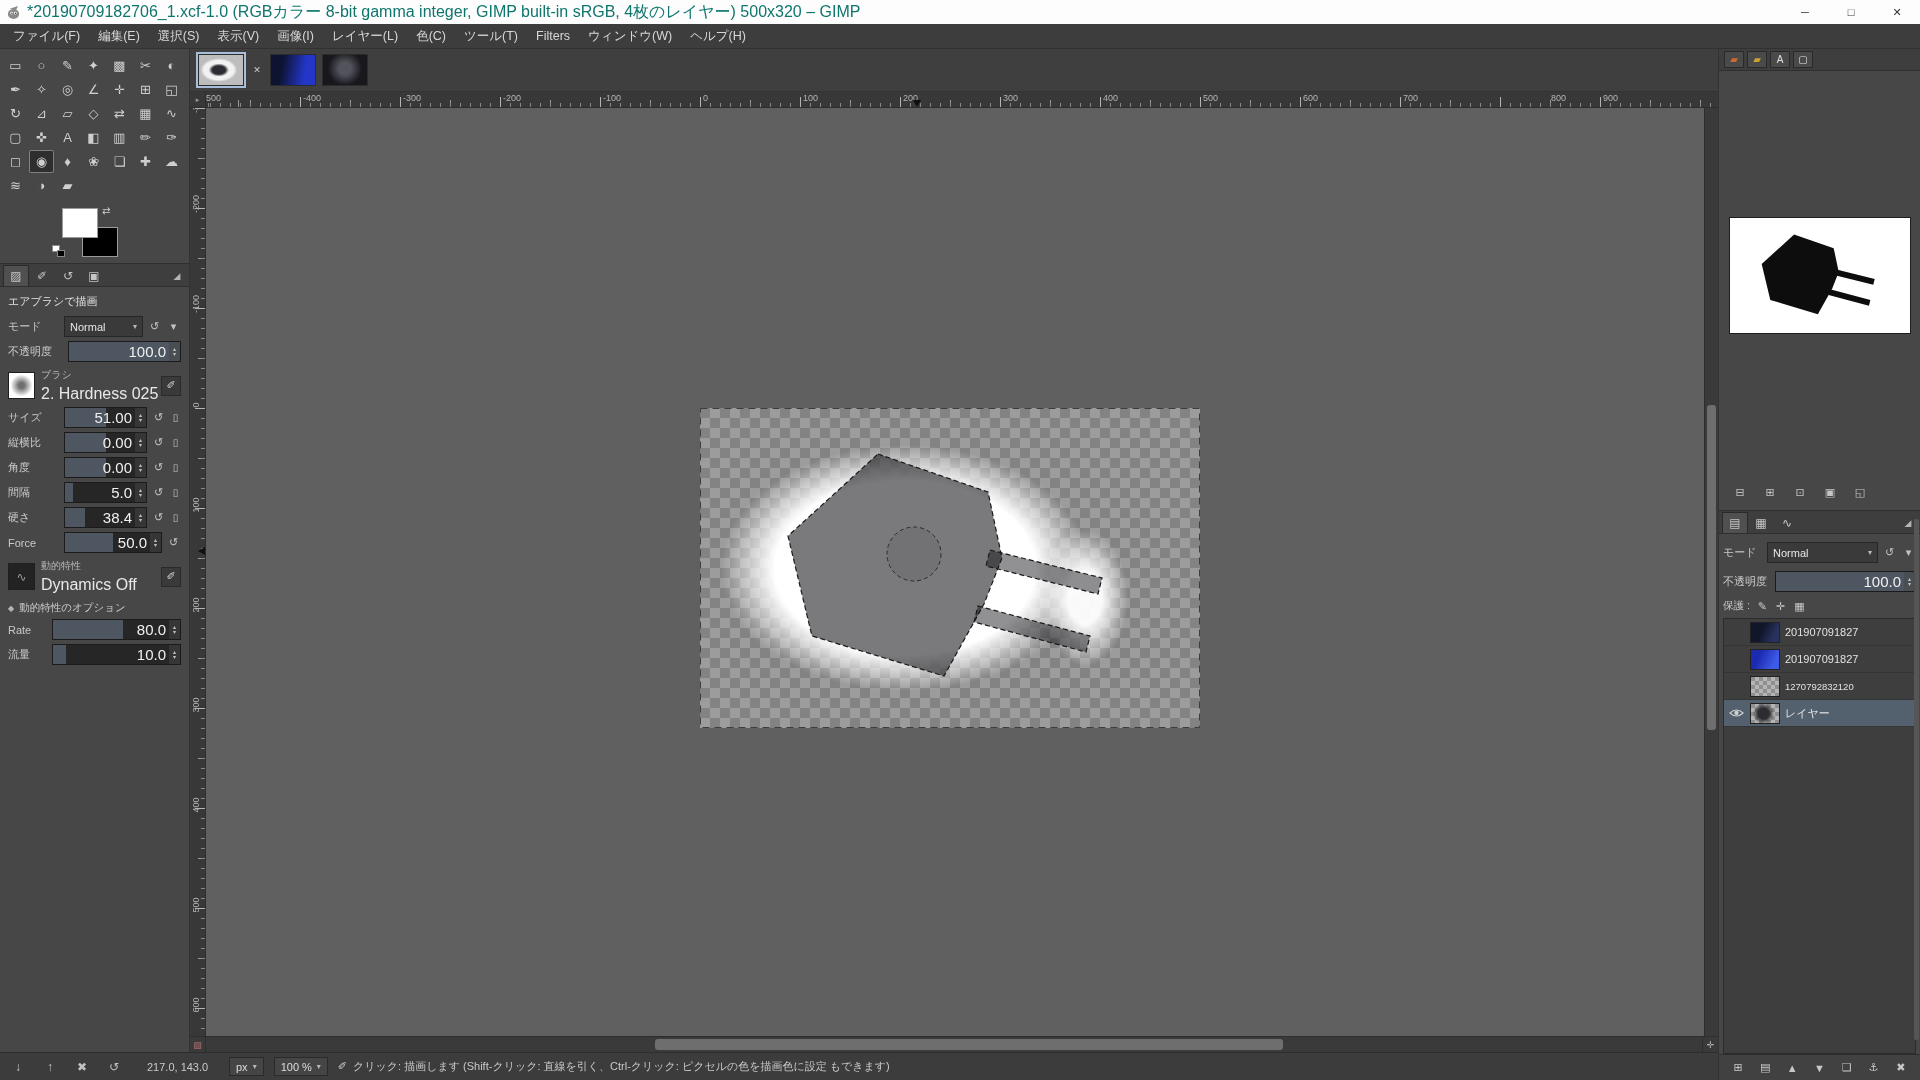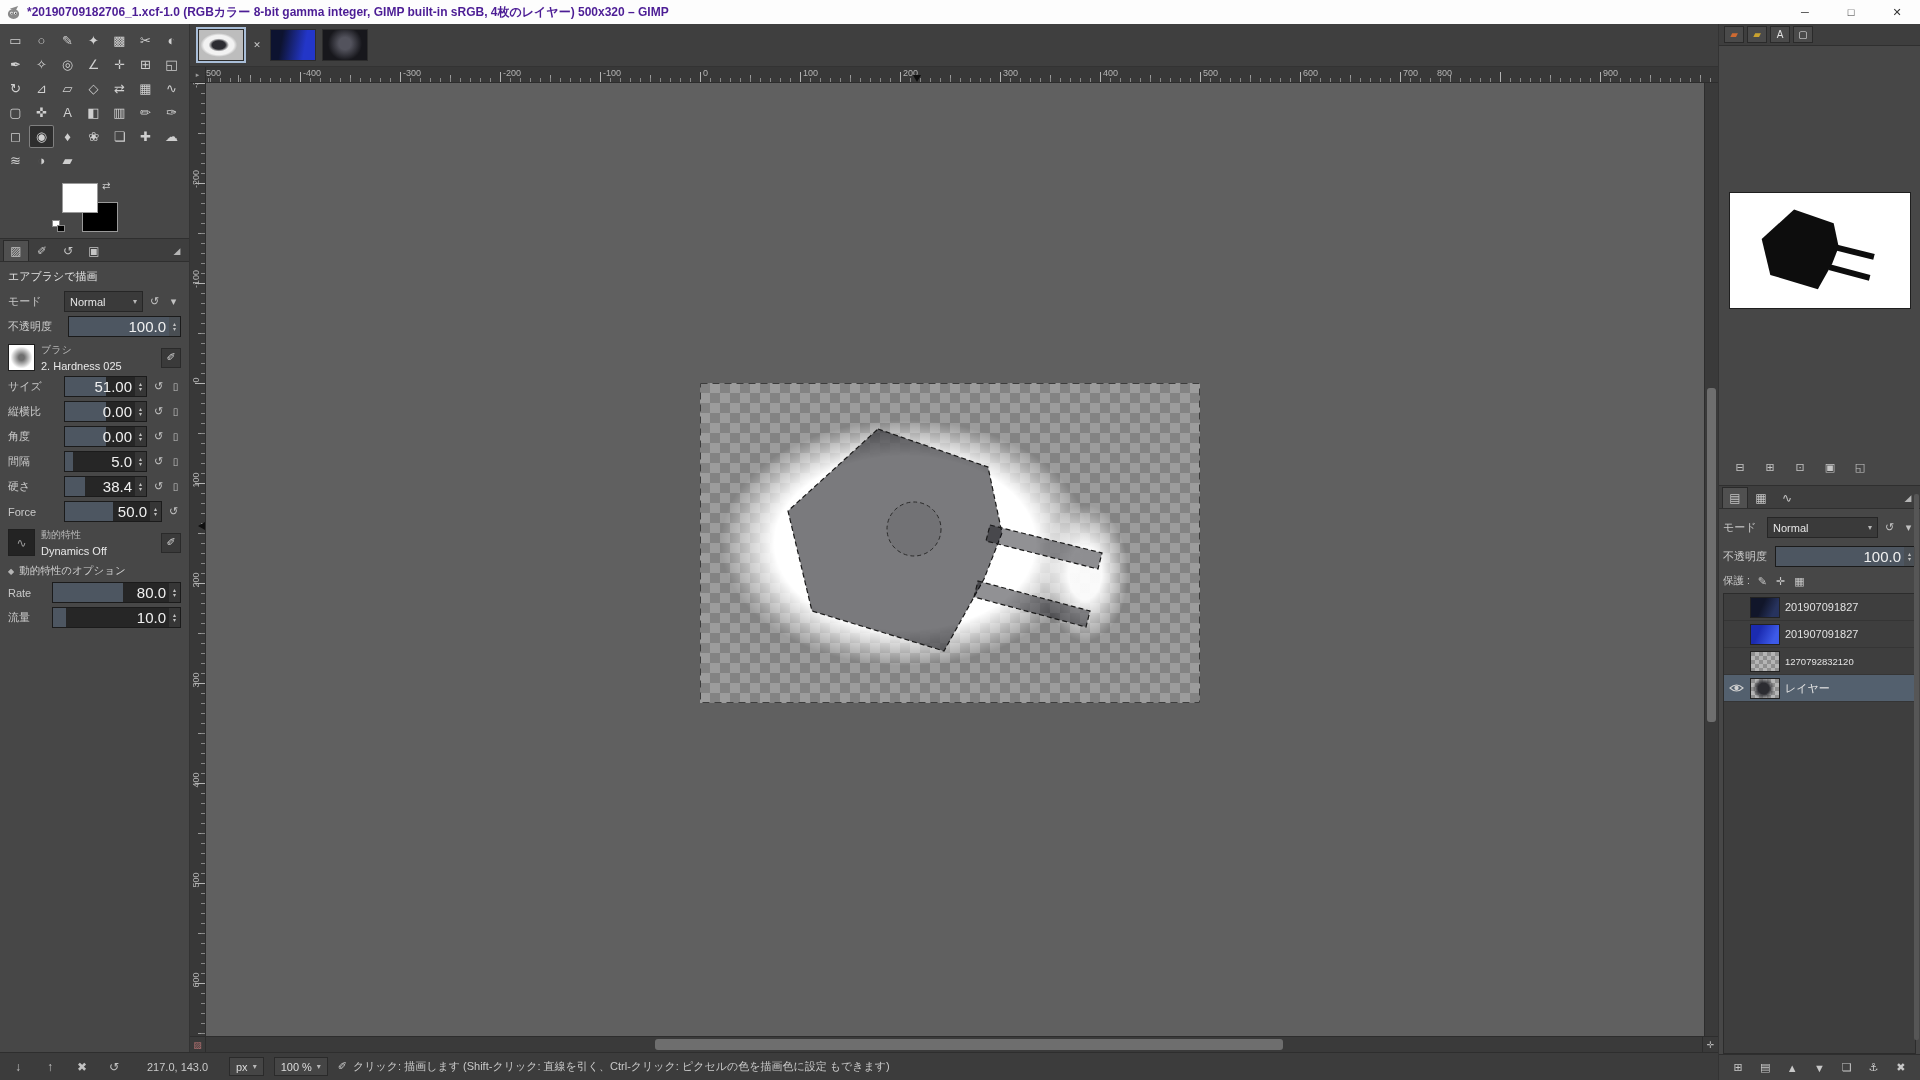--- a/index.html
+++ b/index.html
@@ -2,21 +2,21 @@
 <html><head>
 <meta charset="utf-8">
 <style>
   * { box-sizing: border-box; margin: 0; padding: 0; }
   html,body { width:1920px; height:1080px; overflow:hidden; }
   body { font-family:"Liberation Sans","DejaVu Sans",sans-serif; background:#474747; color:#d4d4d4; }
   .app { width:1920px; height:1080px; display:flex; flex-direction:column; }
 
   
   .titlebar { height:24px; flex:0 0 24px; background:#fdfdfd; display:flex; align-items:center; padding-left:6px; gap:6px; }
-  .title-text { font-size:12px; color:#4c1d95; white-space:nowrap; overflow:hidden;font-weight:bold; }
+  .title-text { font-size:16px; color:#0f766e; white-space:nowrap; overflow:hidden; }
   .win-controls { margin-left:auto; display:flex; height:100%; }
   .win-btn { width:46px; display:flex; align-items:center; justify-content:center; font-size:11px; color:#333; }
 
   
   .menubar { height:25px; flex:0 0 25px; background:#3d3d3d; border-bottom:1px solid #313131; display:flex; align-items:center; padding-left:4px; }
   .menu-item { padding:0 9px; font-size:12.5px; color:#d8d8d8; height:100%; display:flex; align-items:center; }
 
   
   .content { flex:1; display:flex; min-height:0; }
   .main-col { flex:1; display:flex; flex-direction:column; min-width:0; }
@@ -56,21 +56,21 @@
   .mini-btn.link { flex:0 0 11px; font-size:10px; }
   .spin { flex:1; height:21px; background:#262626; border:1px solid #1b1b1b; position:relative; display:flex; align-items:center; overflow:hidden; }
   .spin-fill { position:absolute; left:0; top:0; bottom:0; background:#4d5661; }
   .spin-val { position:relative; margin-left:auto; font-size:15px; color:#f0f0f0; padding-right:14px; z-index:1; }
   .spin-arrows { position:absolute; right:0; top:0; bottom:0; width:11px; display:flex; flex-direction:column; align-items:center; justify-content:center; font-size:6px; line-height:5px; color:#c0c0c0; background:rgba(70,70,70,.5); z-index:1; }
   .thumb-row { display:flex; align-items:center; gap:6px; margin:6px 0 3px; }
   .brush-thumb { width:27px; height:27px; flex:0 0 27px; background:radial-gradient(circle at 50% 50%, #6f6f6f 0 16%, #ffffff 62%); border:1px solid #1f1f1f; }
   .dyn-thumb { width:27px; height:27px; flex:0 0 27px; background:#232323; border:1px solid #1f1f1f; display:flex; align-items:center; justify-content:center; color:#9a9a9a; font-size:12px; }
   .thumb-col { flex:1; display:flex; flex-direction:column; gap:3px; min-width:0; }
   .thumb-label { font-size:10px; color:#b9b9b9; }
-  .thumb-value { font-size:11px; color:#e8e8e8; white-space:nowrap; }
+  .thumb-value { font-size:16px; color:#e8e8e8; white-space:nowrap; }
   .edit-btn { width:20px; height:20px; flex:0 0 20px; border:1px solid #2a2a2a; background:#3a3a3a; display:flex; align-items:center; justify-content:center; color:#cfcfcf; font-size:11px; }
   .expander { display:flex; align-items:center; gap:5px; font-size:10.5px; color:#cfcfcf; margin:7px 0 3px; }
   .exp-marker { font-size:8px; color:#b5b5b5; }
   .check-row { display:flex; align-items:center; gap:6px; margin:6px 0; }
   .cb { width:11px; height:11px; flex:0 0 11px; background:#262626; border:1px solid #7e7e7e; }
   .check-label { font-size:10.5px; color:#cfcfcf; white-space:nowrap; overflow:hidden; }
 
   
   .tabs-row { height:43px; flex:0 0 43px; background:#3f3f3f; border-bottom:1px solid #333; display:flex; align-items:center; gap:6px; padding-left:8px; }
   .ctab { width:46px; height:32px; flex:0 0 46px; border:1px solid #2c2c2c; }
@@ -161,20 +161,33 @@
         <circle cx="10.3" cy="8.8" r=".7" fill="#222"></circle>
     </svg>
     <span class="title-text">*20190709182706_1.xcf-1.0 (RGBカラー 8-bit gamma integer, GIMP built-in sRGB, 4枚のレイヤー) 500x320 – GIMP</span>
     <div class="win-controls">
       <div class="win-btn">─</div>
       <div class="win-btn">□</div>
       <div class="win-btn">✕</div>
     </div>
   </div>
 
+  <div class="menubar" id="menubar">
+      <div class="menu-item">ファイル(F)</div>
+      <div class="menu-item">編集(E)</div>
+      <div class="menu-item">選択(S)</div>
+      <div class="menu-item">表示(V)</div>
+      <div class="menu-item">画像(I)</div>
+      <div class="menu-item">レイヤー(L)</div>
+      <div class="menu-item">色(C)</div>
+      <div class="menu-item">ツール(T)</div>
+      <div class="menu-item">Filters</div>
+      <div class="menu-item">ウィンドウ(W)</div>
+      <div class="menu-item">ヘルプ(H)</div>
+    </div>
 
   <div class="content">
     <div class="main-col">
       <div class="work-row">
 
         <div class="left-panel">
           <div class="toolbox" id="toolbox">
               <div class="tool">▭</div>
               <div class="tool">○</div>
               <div class="tool">✎</div>
@@ -420,21 +433,21 @@
                 <div class="h-num" style="left: 797px;">300</div>
                 <div class="h-tick" style="left: 894px;"></div>
                 <div class="h-num" style="left: 897px;">400</div>
                 <div class="h-tick" style="left: 994px;"></div>
                 <div class="h-num" style="left: 997px;">500</div>
                 <div class="h-tick" style="left: 1094px;"></div>
                 <div class="h-num" style="left: 1097px;">600</div>
                 <div class="h-tick" style="left: 1194px;"></div>
                 <div class="h-num" style="left: 1197px;">700</div>
                 <div class="h-tick" style="left: 1294px;"></div>
-                <div class="h-num" style="left: 1231px;">800</div>
+                <div class="h-num" style="left: 1345px;">800</div>
                 <div class="h-tick" style="left: 1394px;"></div>
                 <div class="h-num" style="left: 1397px;">900</div>
                 <div class="h-pointer" style="left: 707px;"></div>
               </div>
           </div>
 
           <div class="canvas-body">
             <div class="v-ruler" id="v-ruler">
                 <div class="v-tick" style="top: 0px;"></div>
                 <div class="v-num" style="top: -8px;">-300</div>

